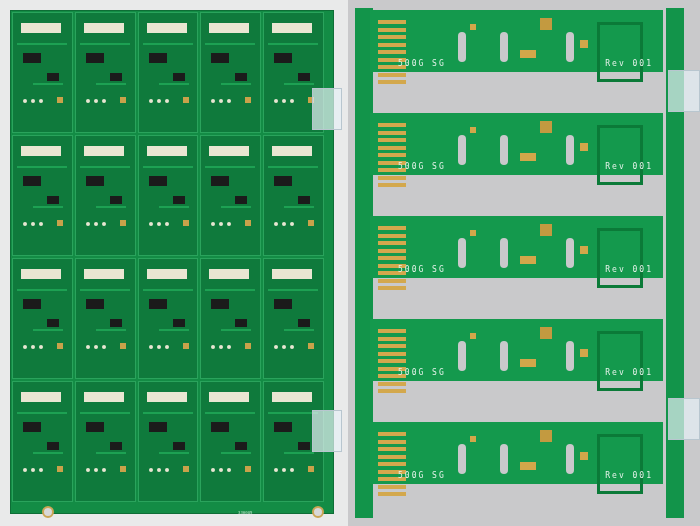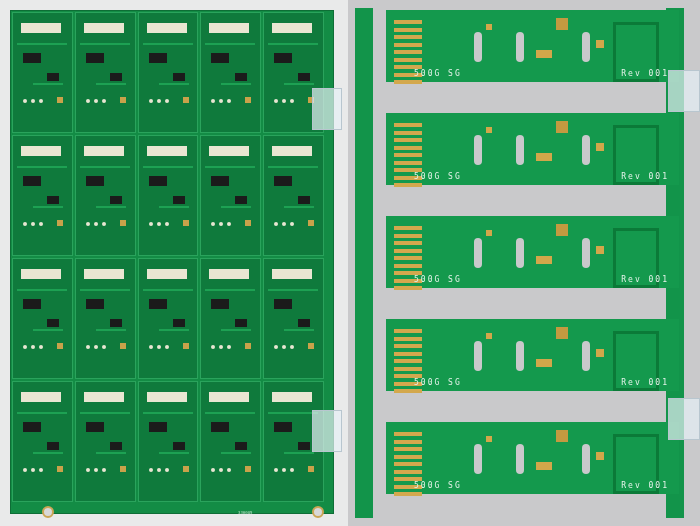--- a/index.html
+++ b/index.html
@@ -11,21 +11,21 @@
   .cell{background:#0f7a3c;position:relative;overflow:hidden;border:1px solid #2aa35c;}
   .cell .chip{position:absolute;background:#1b1b1b;}
   .cell .pad{position:absolute;background:#e9e6d2;}
   .cell .trace{position:absolute;background:#1da153;}
   .cell .gold{position:absolute;background:#c9a24a;}
   .panelA-label{position:absolute;left:238px;top:510px;font-size:4px;color:#b8e3c6;}
   .mh{position:absolute;width:8px;height:8px;border-radius:50%;background:#d8d8d8;border:2px solid #caa555;}
   .clip{position:absolute;background:rgba(230,240,245,0.7);border:1px solid #b8c6cf;}
   .railL{position:absolute;left:355px;top:8px;width:18px;height:510px;background:#12944a;}
   .railR{position:absolute;left:666px;top:8px;width:18px;height:510px;background:#12944a;}
-  .board{position:absolute;left:386px;width:293px;height:72px;background:#14994d;}
+  .board{position:absolute;left:370px;width:293px;height:62px;background:#14994d;}
   .board .fingers{position:absolute;left:8px;top:10px;width:28px;height:64px;display:flex;flex-direction:column;justify-content:space-between;}
   .board .fingers span{display:block;height:4px;background:#d3a84d;}
   .board .cut{position:absolute;width:8px;height:30px;background:#c9c9cb;border-radius:4px;}
   .board .comp{position:absolute;background:#d2a74a;}
   .board .ic{position:absolute;background:#c39a40;}
   .board .ant{position:absolute;right:20px;top:12px;width:40px;height:54px;border:3px solid #0b7a38;}
   .board .t1{position:absolute;left:28px;bottom:4px;font-size:8px;letter-spacing:2px;color:#e5f3ea;}
   .board .t2{position:absolute;right:10px;bottom:4px;font-size:8px;letter-spacing:2px;color:#e5f3ea;}
 </style>
 </head>

